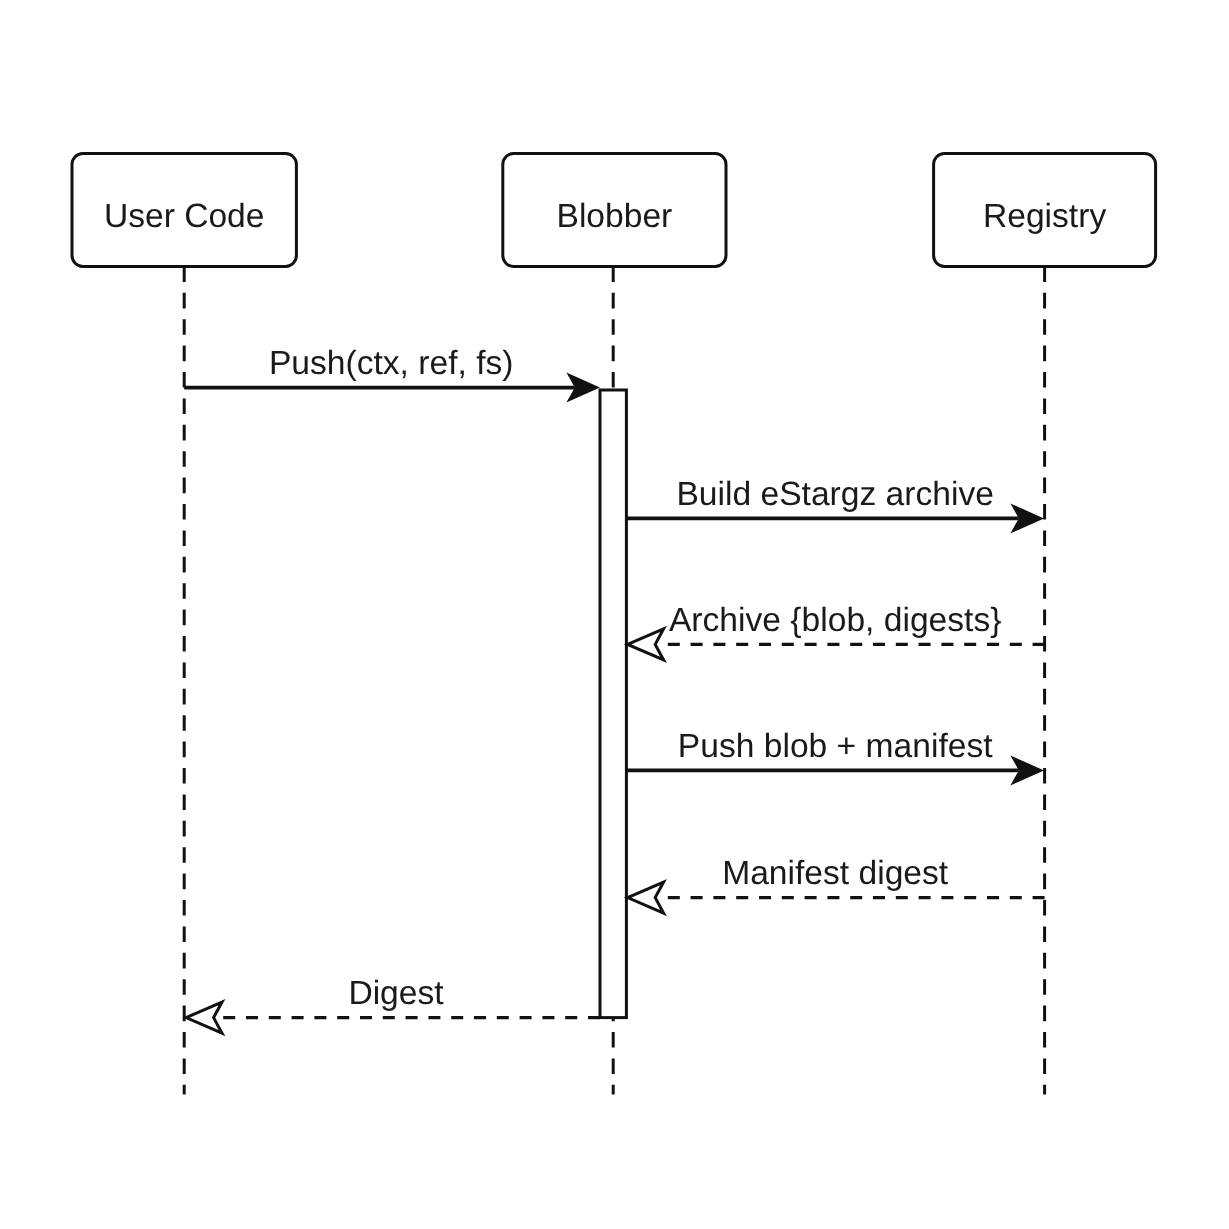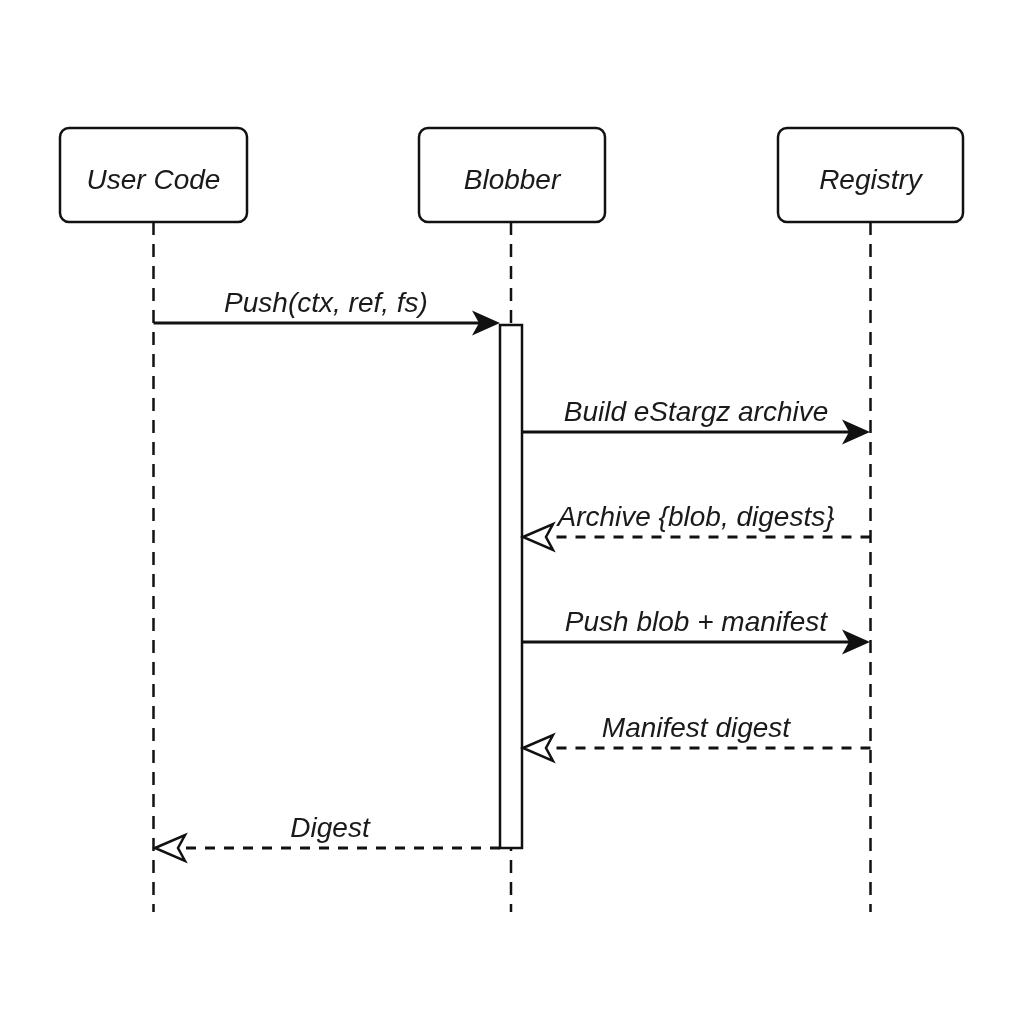--- a/index.html
+++ b/index.html
@@ -8,21 +8,20 @@
     background: #ffffff;
     width: 1024px;
     height: 1024px;
     overflow: hidden;
   }
   .canvas {
     position: relative;
     width: 904px;
     height: 1024px;
     background: #ffffff;
-    font-style: italic;
   }
   svg {
     display: block;
     font-family: "Liberation Sans", sans-serif;
   }
   .participant-box {
     fill: #ffffff;
     stroke: #111111;
     stroke-width: 2.5;
   }

